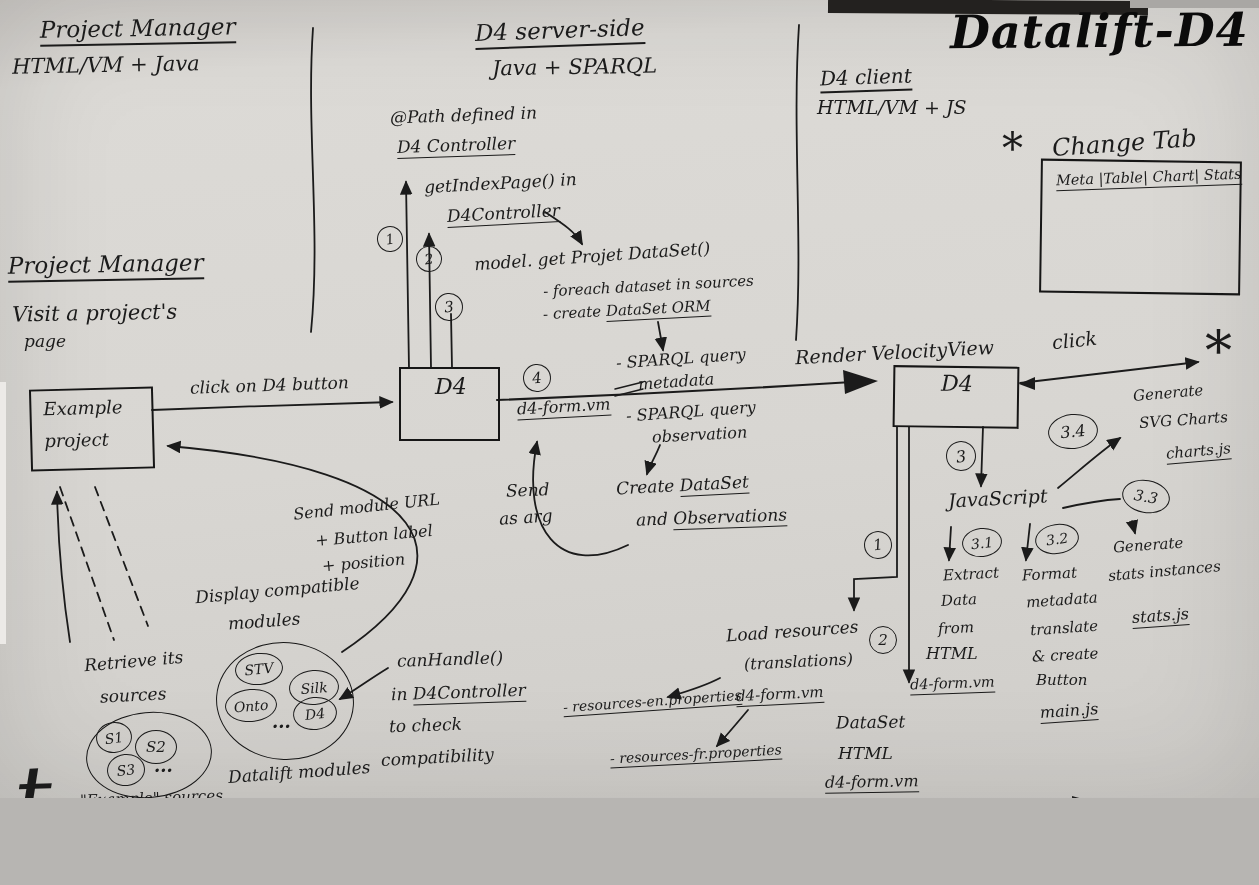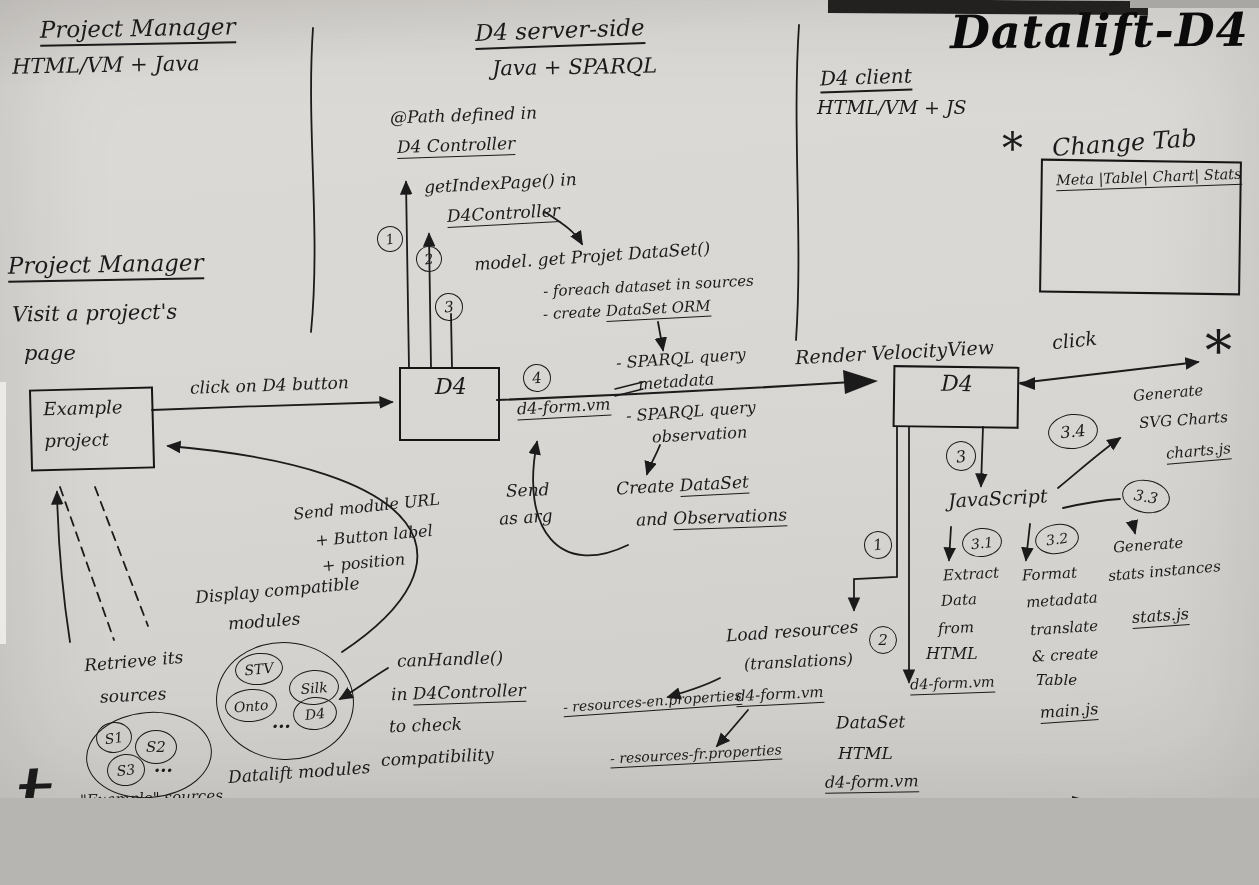--- a/index.html
+++ b/index.html
@@ -145,21 +145,21 @@
 
   <div class="t" style="left:616px;top:476px;font-size:17px;transform:rotate(-3deg);">
     <span>Create </span><span class="u">DataSet</span>
   </div>
   <div class="t" style="left:636px;top:508px;font-size:17px;transform:rotate(-2deg);">
     <span>and </span><span class="u">Observations</span>
   </div>
 
   <div class="t hu" style="left:8px;top:252px;font-size:23px;transform:rotate(-1deg);">Project Manager</div>
   <div class="t" style="left:12px;top:302px;font-size:21px;transform:rotate(-1deg);">Visit a project's</div>
-  <div class="t" style="left:24px;top:342px;font-size:21px;">page</div>
+  <div class="t" style="left:24px;top:332px;font-size:17px;">page</div>
 
   <div class="box" style="left:30px;top:388px;width:120px;height:78px;transform:rotate(-1.5deg);">
     <div class="t" style="left:12px;top:8px;font-size:18px;">Example</div>
     <div class="t" style="left:12px;top:40px;font-size:18px;">project</div>
   </div>
 
   <div class="t" style="left:190px;top:376px;font-size:17px;transform:rotate(-2deg);">click on D4 button</div>
 
   <div class="t" style="left:84px;top:652px;font-size:17px;transform:rotate(-5deg);">Retrieve its</div>
   <div class="t" style="left:100px;top:686px;font-size:17px;transform:rotate(-3deg);">sources</div>
@@ -234,21 +234,21 @@
   <div class="t" style="left:926px;top:645px;font-size:16px;">HTML</div>
   <div class="t u" style="left:910px;top:676px;font-size:14.5px;transform:rotate(-2deg);">d4-form.vm</div>
 
   <div class="pill" style="left:1035px;top:524px;width:42px;height:28px;font-size:14px;transform:rotate(-8deg);">
       <span>3.2</span>
     </div>
   <div class="t" style="left:1022px;top:566px;font-size:15px;transform:rotate(-3deg);">Format</div>
   <div class="t" style="left:1026px;top:592px;font-size:15px;transform:rotate(-4deg);">metadata</div>
   <div class="t" style="left:1030px;top:620px;font-size:15px;transform:rotate(-4deg);">translate</div>
   <div class="t" style="left:1032px;top:647px;font-size:15px;transform:rotate(-3deg);">&amp; create</div>
-  <div class="t" style="left:1036px;top:672px;font-size:15px;">Table</div>
+  <div class="t" style="left:1036px;top:672px;font-size:15px;">Button</div>
   <div class="t u" style="left:1040px;top:702px;font-size:16px;transform:rotate(-4deg);">main.js</div>
 
   <div class="pill" style="left:1122px;top:480px;width:46px;height:31px;font-size:15px;transform:rotate(10deg);">
       <span>3.3</span>
     </div>
   <div class="t" style="left:1113px;top:537px;font-size:15px;transform:rotate(-4deg);">Generate</div>
   <div class="t" style="left:1108px;top:563px;font-size:15px;transform:rotate(-5deg);">stats instances</div>
   <div class="t u" style="left:1132px;top:607px;font-size:16px;transform:rotate(-4deg);">stats.js</div>
 
   <div class="pill" style="left:1048px;top:414px;width:48px;height:33px;font-size:16px;transform:rotate(-6deg);">

